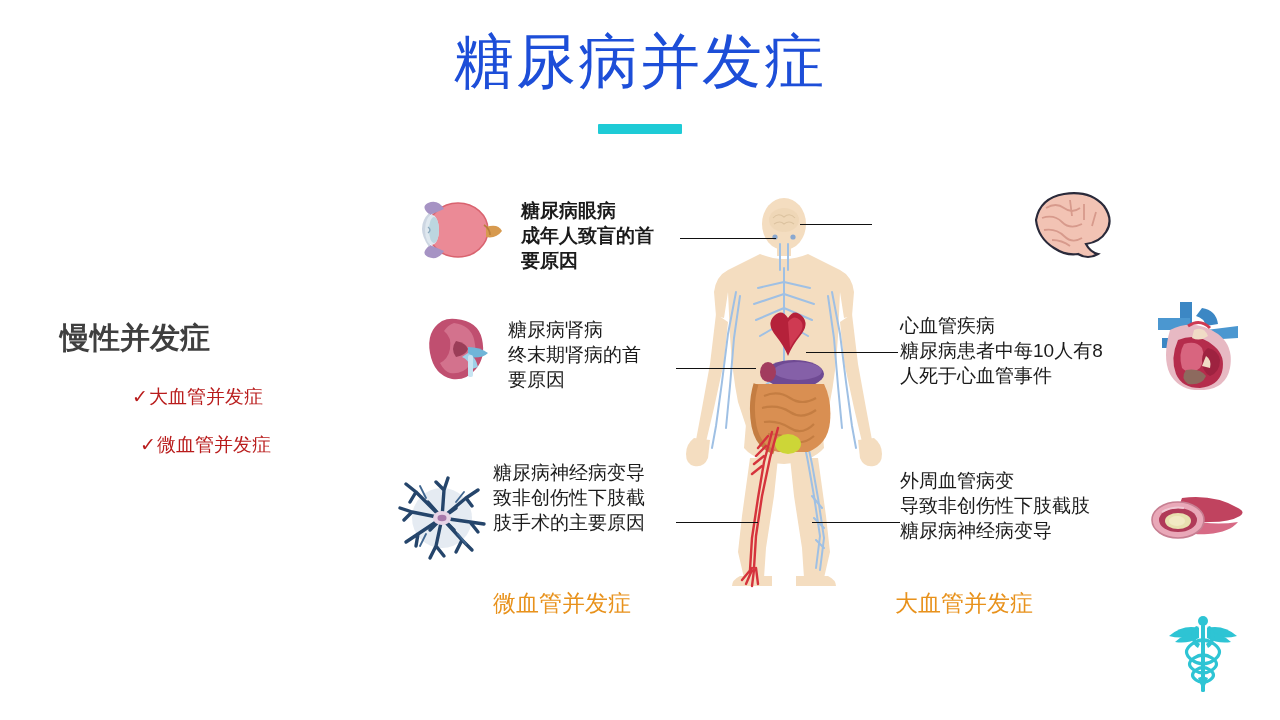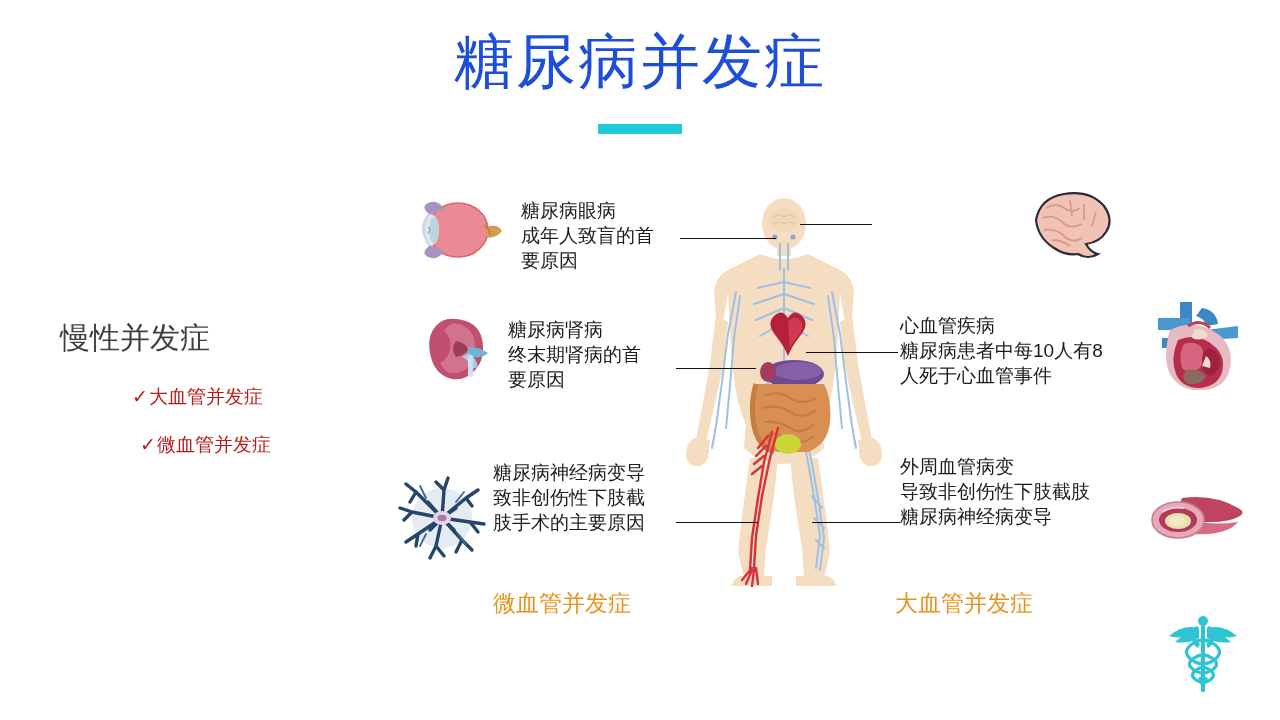--- a/index.html
+++ b/index.html
@@ -17,40 +17,40 @@
     white-space:nowrap;
   }
   .title-rule{
     position:absolute;left:598px;top:124px;width:84px;height:10px;
     background:#1ecbd6;border-radius:1px;
   }
 
   
   .side-heading{
     position:absolute;left:60px;top:320px;
-    font-size:30px;line-height:36px;font-weight:normal;color:#3f3f3f;
+    font-size:30px;line-height:36px;font-weight:bold;color:#3f3f3f;
     white-space:nowrap;
   }
   .side-item{
     position:absolute;font-size:19px;line-height:24px;color:#b91c1c;
     white-space:nowrap;
   }
   .side-item .tick{display:inline-block;margin-right:1px;font-size:19px;}
   #side-item-0{left:132px;top:385px;}
   #side-item-1{left:140px;top:433px;}
 
   
   .callout{position:absolute;font-size:19px;line-height:25px;color:#1b1b1b;}
   .callout .ln{display:block;white-space:nowrap;}
-  #callout-eye      {left:521px;top:198px;}
+  #callout-eye      {left:521px;top:198px;font-weight:bold;}
   #callout-kidney   {left:508px;top:317px;}
   #callout-neuro    {left:493px;top:460px;}
   #callout-stroke   {left:874px;top:180px;}
   #callout-cardio   {left:900px;top:313px;}
-  #callout-pvd      {left:900px;top:454px;}
+  #callout-pvd      {left:900px;top:470px;font-family:Liberation Mono, monospace;}
 
   
   .leader{position:absolute;height:0;border-top:1.6px solid #111;}
   #leader-eye     {left:680px;top:238px;width:96px;}
   #leader-kidney  {left:676px;top:368px;width:80px;}
   #leader-neuro   {left:676px;top:522px;width:82px;}
   #leader-stroke  {left:800px;top:224px;width:72px;}
   #leader-cardio  {left:806px;top:352px;width:92px;}
   #leader-pvd     {left:812px;top:522px;width:88px;}
 

